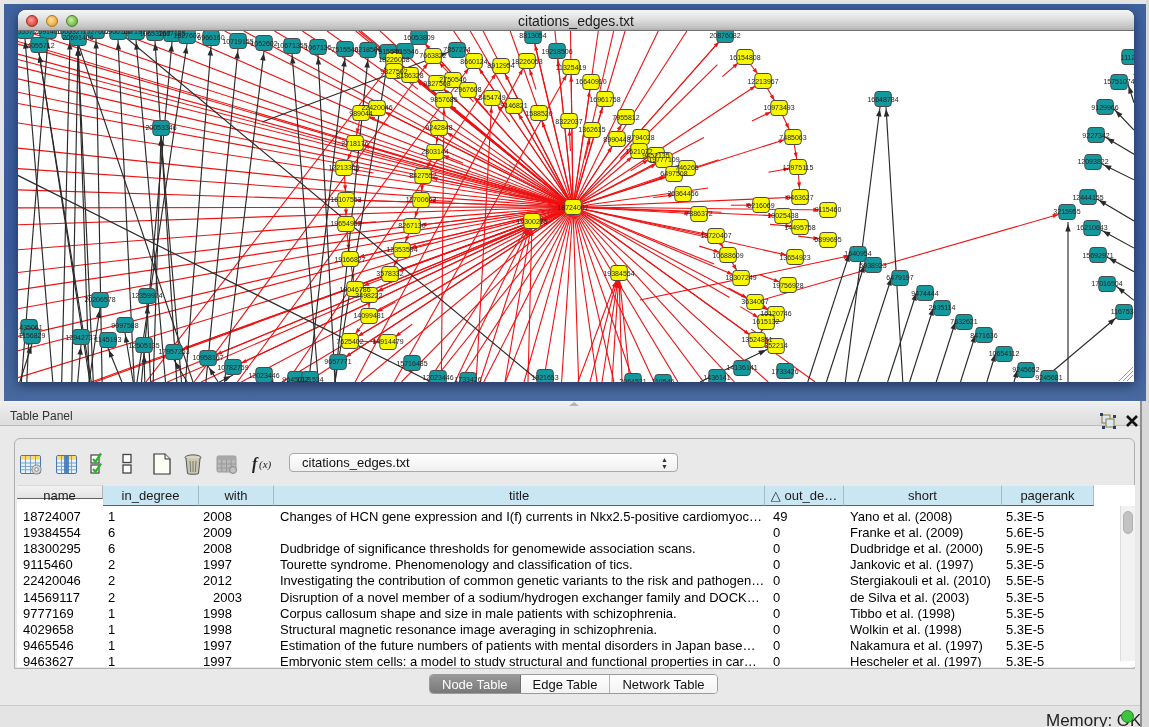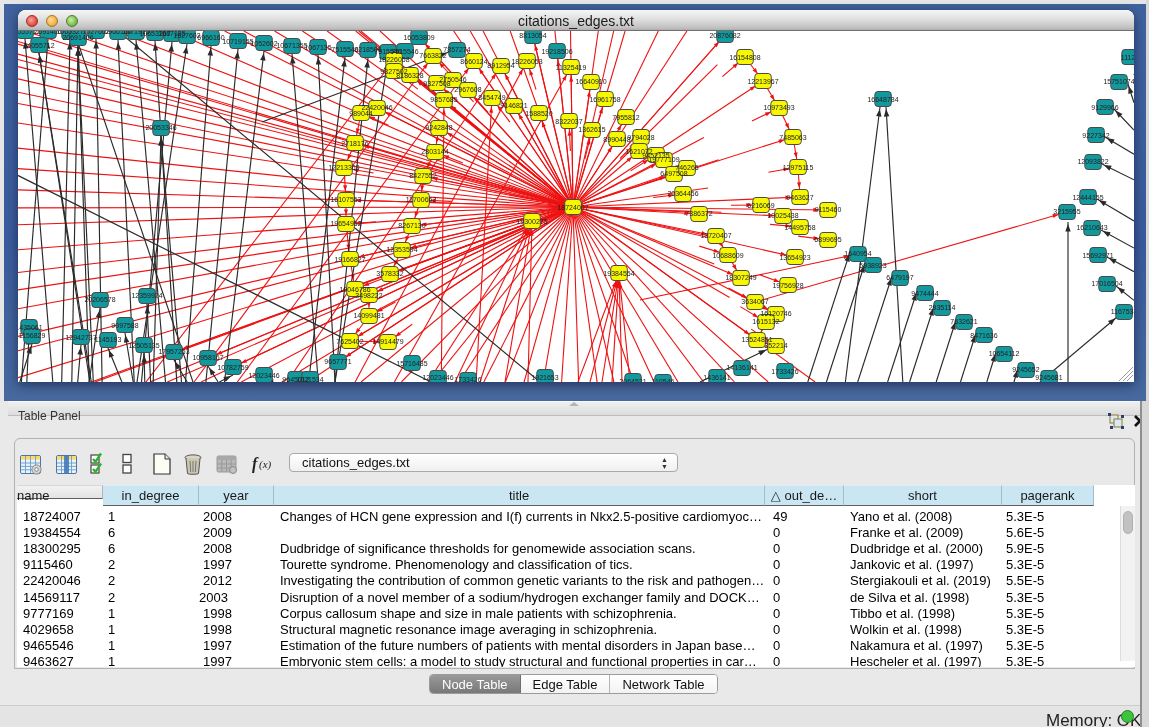--- a/index.html
+++ b/index.html
@@ -9,21 +9,21 @@
 #win { position:absolute; left:18px; top:10px; width:1116px; height:372px; border-radius:8px 8px 0 0; background:#fff; box-shadow:0 3px 12px rgba(0,0,20,0.5); }
 #titlebar { position:absolute; left:0; top:0; width:1116px; height:21px; border-radius:8px 8px 0 0; background:linear-gradient(180deg,#f6f6f6 0%,#e0e0e0 45%,#c4c4c4 85%,#b0b0b0 100%); border-bottom:1px solid #6f6f6f; }
 #titlebar .t { position:absolute; left:0; right:0; top:3px; text-align:center; font-size:14px; color:#1a1a1a; }
 .tl { position:absolute; top:4.5px; width:12px; height:12px; border-radius:50%; }
 #tl1 { left:8px; background:radial-gradient(circle at 4px 4px,#f9a29a,#e0443a 70%); border:1px solid #9e2c24;}
 #tl2 { left:28px;  background:radial-gradient(circle at 4px 4px,#fde3a0,#f0a73a 70%); border:1px solid #a8761e;}
 #tl3 { left:47.5px; background:radial-gradient(circle at 4px 4px,#cdeda5,#6db845 70%); border:1px solid #4f7d2c;}
 #netclip { position:absolute; left:0; top:21px; width:1116px; height:351px; overflow:hidden; }
 #divarrow { position:absolute; left:569px; top:402px; z-index:30; width:0; height:0; border-left:5px solid transparent; border-right:5px solid transparent; border-bottom:4px solid #b4b4b4;}
 #tablepanel { position:absolute; left:0; top:401px; width:1141px; height:326px; background:#e9e9e9; }
-#tphead { position:absolute; left:8px; top:0; width:1141px; height:15px; background:linear-gradient(180deg,#efefef,#dcdcdc); border-bottom:1px solid #bdbdbd; border-top:1px solid #f8f8f8; }
+#tphead { position:absolute; left:0; top:0; width:1141px; height:25px; background:linear-gradient(180deg,#efefef,#dcdcdc); border-bottom:1px solid #bdbdbd; border-top:1px solid #f8f8f8; }
 #tphead .t { position:absolute; left:10px; top:7px; font-size:12px; color:#333; }
 #container { position:absolute; left:14px; top:37px; width:1121px; height:231px; background:#e9e9e9; border:1px solid #b2b2b2; border-radius:6px 6px 0 0; }
 #combo { position:absolute; left:289px; top:52px; width:389px; height:19px; background:linear-gradient(180deg,#ffffff,#f0f0f0); border:1px solid #a9a9a9; border-radius:4px; font-size:13px; color:#111; padding:1px 0 0 12px; }
 #combo .arr { position:absolute; right:9px; top:2px; font-size:7px; color:#333; line-height:7px; }
 .trow { position:absolute; left:0; height:16.2px; width:1130px; font-size:13px; color:#000; }
 .trow span { position:absolute; top:1px; white-space:nowrap; }
 #tabs { position:absolute; left:429px; top:674px; height:20px; display:flex; border:1px solid #9b9b9b; border-radius:4px; overflow:hidden; background:#fff; }
 #tabs div { height:20px; line-height:19px; font-size:13px; padding:0 12px; color:#111; background:linear-gradient(180deg,#ffffff,#f1f1f1); border-right:1px solid #b5b5b5; }
 #tabs div.sel { background:linear-gradient(180deg,#999999,#757575); color:#fff; border-right:1px solid #6e6e6e; }
 #statusbar { position:absolute; left:0; top:705px; width:1141px; height:22px; background:#e4e4e4; border-top:1px solid #cccccc; }
@@ -874,23 +874,23 @@
           <line x1="1" y1="11" x2="20" y2="11" stroke="#999" stroke-width="1"></line>
           <line x1="1" y1="15" x2="20" y2="15" stroke="#999" stroke-width="1"></line>
           <circle cx="17" cy="17" r="3.5" fill="#c0c0c0" stroke="#888"></circle>
         </g>
         <text x="232" y="20" font-family="Liberation Serif, serif" font-style="italic" font-weight="bold" font-size="16" fill="#222">f</text>
         <text x="239" y="19" font-family="Liberation Serif, serif" font-style="italic" font-size="11" fill="#222">(x)</text>
       </svg>
   <div id="combo">citations_edges.txt<span class="arr">▲<br>▼</span></div>
 </div>
 <div id="headwrap" style="position:absolute;left:17px;top:485px;width:1118px;height:21px;background:#fff;z-index:3;">
-  <div style="position:absolute;left:0;top:0;width:86px;height:14px;background:linear-gradient(180deg,#f2f2f2,#e3e3e3);border-right:1px solid #b5b5b5;border-top:1px solid #d8d8d8;border-bottom:1px solid #606060;font-size:13px;line-height:20px;color:#1a1a1a;">name</div>
+  <div style="position:absolute;left:0;top:0;width:86px;height:14px;background:linear-gradient(180deg,#f2f2f2,#e3e3e3);border-right:1px solid #b5b5b5;border-top:1px solid #d8d8d8;border-bottom:1px solid #606060;font-size:13px;text-align:center;line-height:20px;color:#1a1a1a;">name</div>
   <div class="hc" style="left:86px;width:96px;">in_degree</div>
-  <div class="hc" style="left:182px;width:75px;">year</div>
+  <div class="hc" style="left:182px;width:75px;">with</div>
   <div class="hc" style="left:257px;width:491px;">title</div>
   <div class="hc" style="left:748px;width:79px;">△ out_de…</div>
   <div class="hc" style="left:827px;width:158px;">short</div>
   <div class="hc" style="left:985px;width:92px;">pagerank</div>
 </div>
 <div id="bodywrap" style="position:absolute;left:17px;top:506px;width:1118px;height:161px;background:#fff;overflow:hidden;z-index:3;">
 <div class="trow" style="top:1.5px">
         <span style="left:6px">18724007</span>
         <span style="left:91px">1</span>
         <span style="left:186px">2008</span>
@@ -924,30 +924,30 @@
         <span style="left:756px">0</span>
         <span style="left:833px">Jankovic et al. (1997)</span>
         <span style="left:989px">5.3E-5</span>
       </div>
 <div class="trow" style="top:66.3px">
         <span style="left:6px">22420046</span>
         <span style="left:91px">2</span>
         <span style="left:186px">2012</span>
         <span style="left:263px">Investigating the contribution of common genetic variants to the risk and pathogen…</span>
         <span style="left:756px">0</span>
-        <span style="left:833px">Stergiakouli et al. (2019)</span>
+        <span style="left:833px">Stergiakouli et al. (2010)</span>
         <span style="left:989px">5.5E-5</span>
       </div>
 <div class="trow" style="top:82.5px">
         <span style="left:6px">14569117</span>
         <span style="left:91px">2</span>
-        <span style="left:182px">2003</span>
+        <span style="left:196px">2003</span>
         <span style="left:263px">Disruption of a novel member of a sodium/hydrogen exchanger family and DOCK…</span>
         <span style="left:756px">0</span>
-        <span style="left:833px">de Silva et al. (1998)</span>
+        <span style="left:833px">de Silva et al. (2003)</span>
         <span style="left:989px">5.3E-5</span>
       </div>
 <div class="trow" style="top:98.7px">
         <span style="left:6px">9777169</span>
         <span style="left:91px">1</span>
         <span style="left:186px">1998</span>
         <span style="left:263px">Corpus callosum shape and size in male patients with schizophrenia.</span>
         <span style="left:756px">0</span>
         <span style="left:833px">Tibbo et al. (1998)</span>
         <span style="left:989px">5.3E-5</span>

